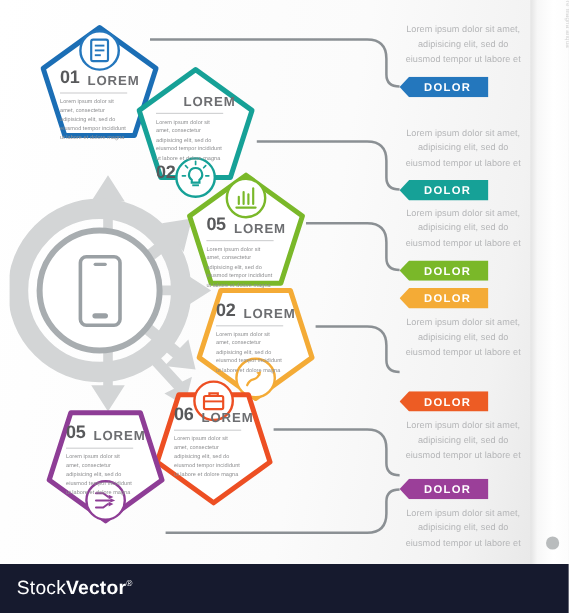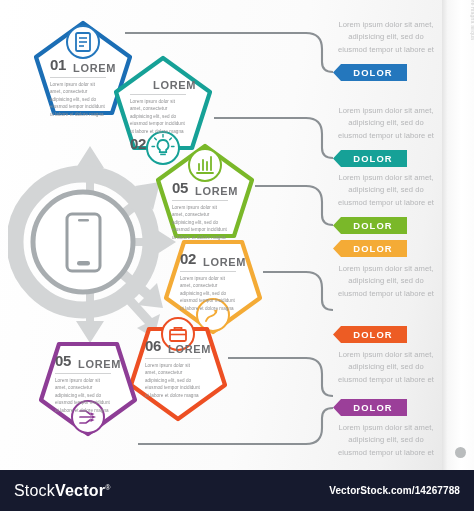--- a/index.html
+++ b/index.html
@@ -272,16 +272,15 @@
   <div class="badge" style="left:333px;top:399px;width:74px;">
     <svg class="bg" width="74" height="17" viewBox="0 0 74 17">
         <path d="M0 8.5 L8 0 H74 V17 H8 Z" fill="#9b3f99"></path>
       </svg>
     <span>DOLOR</span>
   </div>
   <div class="side-text" style="left:338px;top:422px;">Lorem ipsum dolor sit amet, adipisicing elit, sed do eiusmod tempor ut labore et</div>
 
   <div id="footer">
     <div id="brand"><span class="thin">Stock</span><b>Vector</b><span class="r">®</span></div>
-    <div id="brand-url">VectorStock.com/14267788</div>
   </div>
 
 </div>
 
 </body></html>

